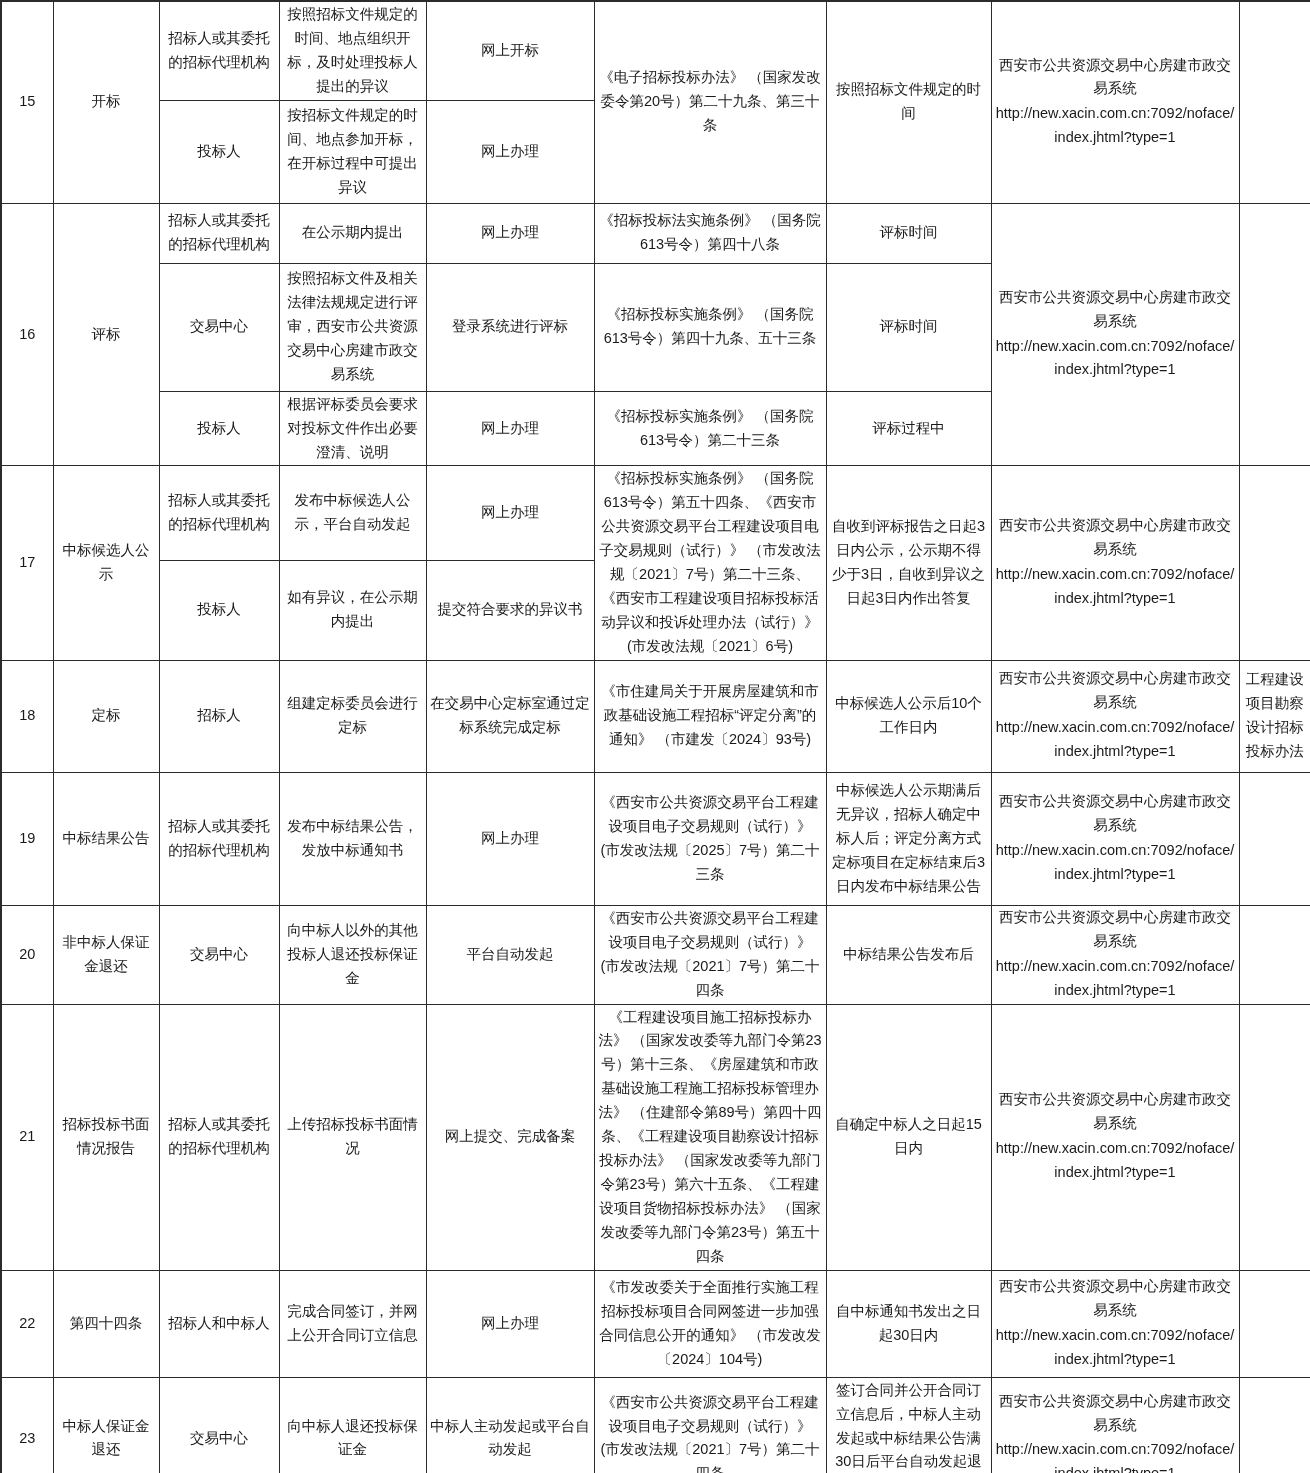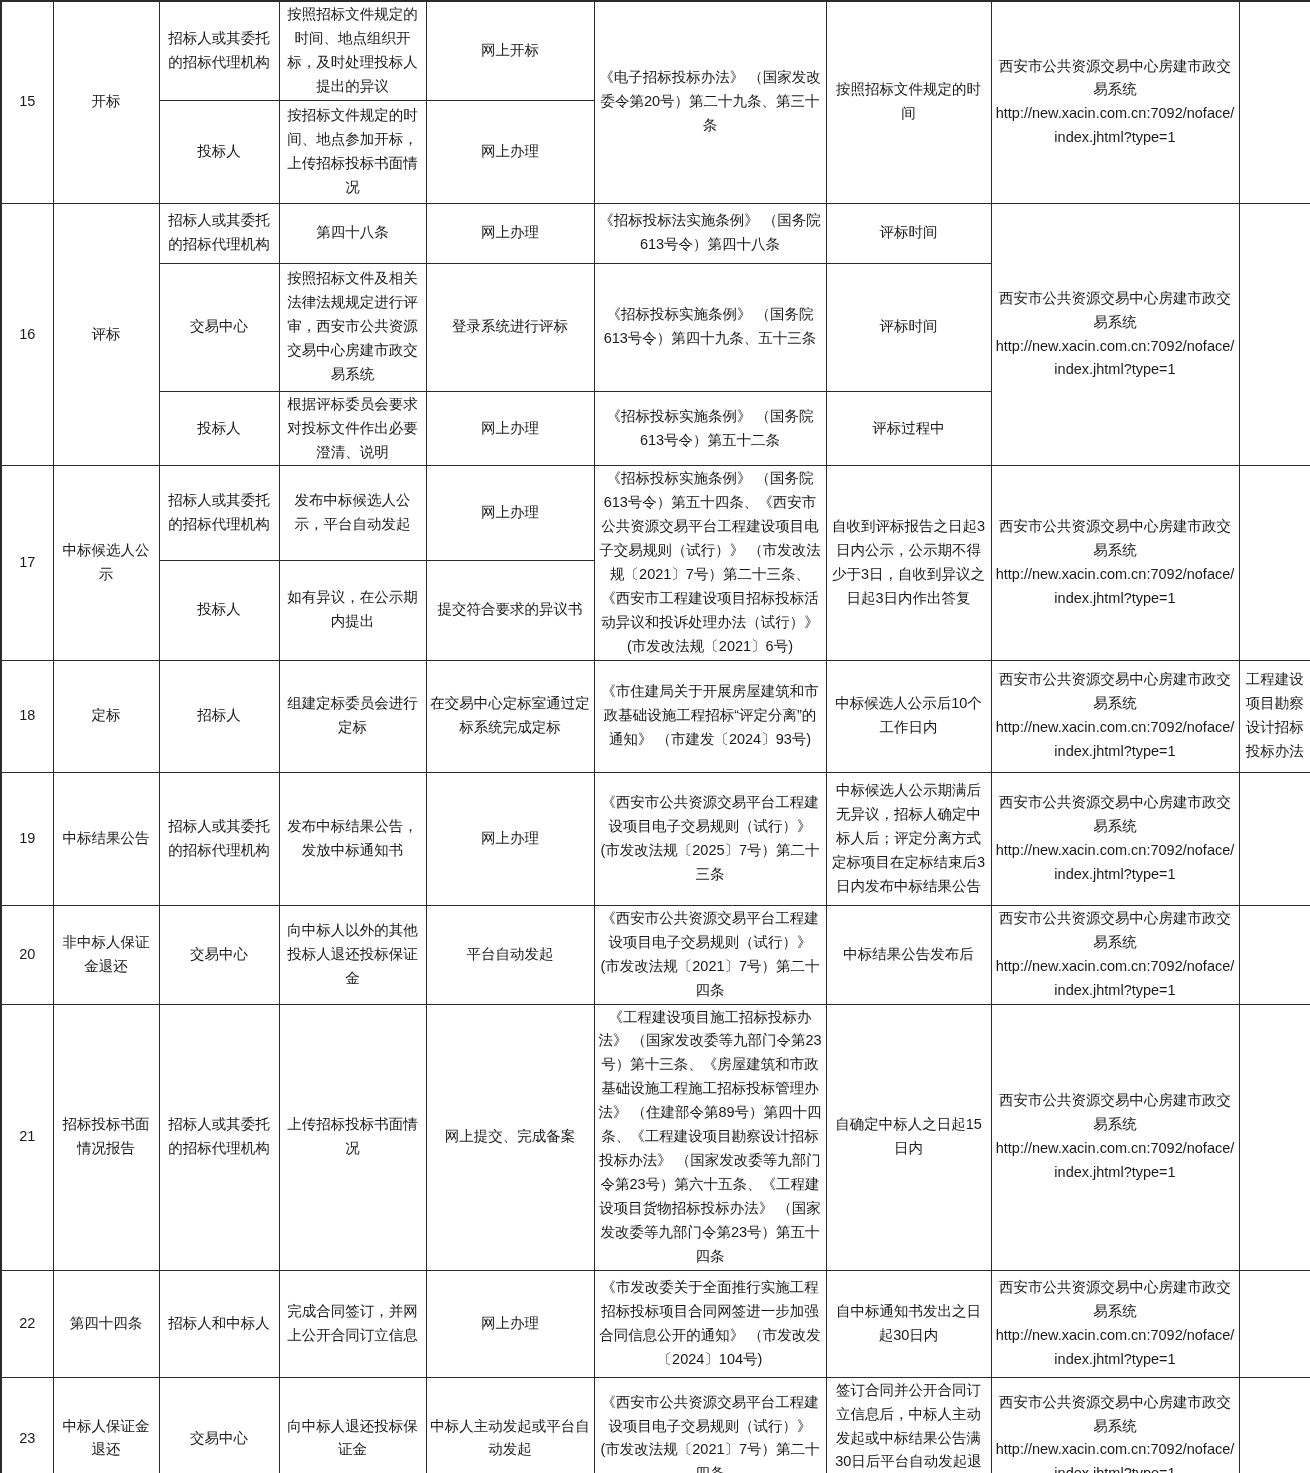--- a/index.html
+++ b/index.html
@@ -17,21 +17,21 @@
   }
   td {
     border: 1px solid #2b2b2b;
     text-align: center;
     vertical-align: middle;
     padding: 1px 3px;
     font-size: 14.5px;
     line-height: 1.65;
     overflow: hidden;
   }
-  .sys-name { display: block; }
+  .sys-name { display: block; font-family: Liberation Mono, monospace; }
   .sys-url { display: block; word-break: break-all; }
 </style>
 </head>
 <body>
 
 <div>
 <table class="proc">
   <colgroup>
     <col style="width:52px">
         <col style="width:106px">
@@ -54,50 +54,50 @@
     <td rowspan="2">《电子招标投标办法》 （国家发改委令第20号）第二十九条、第三十条</td>
     <td rowspan="2">按照招标文件规定的时间</td>
     <td rowspan="2">
       <span class="sys-name">西安市公共资源交易中心房建市政交易系统</span>
       <span class="sys-url">http://new.xacin.com.cn:7092/noface/index.jhtml?type=1</span>
     </td>
     <td rowspan="2"></td>
   </tr>
   <tr style="height:103px">
     <td>投标人</td>
-    <td>按招标文件规定的时间、地点参加开标，上传招标投标书面情况</td>
+    <td>按招标文件规定的时间、地点参加开标，在开标过程中可提出异议</td>
     <td>网上办理</td>
   </tr>
 
   <tr style="height:60px">
     <td rowspan="3">16</td>
     <td rowspan="3">评标</td>
     <td>招标人或其委托的招标代理机构</td>
-    <td>第四十八条</td>
+    <td>在公示期内提出</td>
     <td>网上办理</td>
     <td>《招标投标法实施条例》 （国务院613号令）第四十八条</td>
     <td>评标时间</td>
     <td rowspan="3">
       <span class="sys-name">西安市公共资源交易中心房建市政交易系统</span>
       <span class="sys-url">http://new.xacin.com.cn:7092/noface/index.jhtml?type=1</span>
     </td>
     <td rowspan="3"></td>
   </tr>
   <tr style="height:128px">
     <td>交易中心</td>
     <td>按照招标文件及相关法律法规规定进行评审，西安市公共资源交易中心房建市政交易系统</td>
     <td>登录系统进行评标</td>
     <td>《招标投标实施条例》 （国务院613号令）第四十九条、五十三条</td>
     <td>评标时间</td>
   </tr>
   <tr style="height:74px">
     <td>投标人</td>
     <td>根据评标委员会要求对投标文件作出必要澄清、说明</td>
     <td>网上办理</td>
-    <td>《招标投标实施条例》 （国务院613号令）第五十二条</td>
+    <td>《招标投标实施条例》 （国务院613号令）第二十三条</td>
     <td>评标过程中</td>
   </tr>
 
   <tr style="height:90px">
     <td rowspan="2">17</td>
     <td rowspan="2">中标候选人公示</td>
     <td>招标人或其委托的招标代理机构</td>
     <td>发布中标候选人公示，平台自动发起</td>
     <td>网上办理</td>
     <td rowspan="2">《招标投标实施条例》 （国务院613号令）第五十四条、《西安市公共资源交易平台工程建设项目电子交易规则（试行）》 （市发改法规〔2021〕7号）第二十三条、《西安市工程建设项目招标投标活动异议和投诉处理办法（试行）》 (市发改法规〔2021〕6号)</td>

